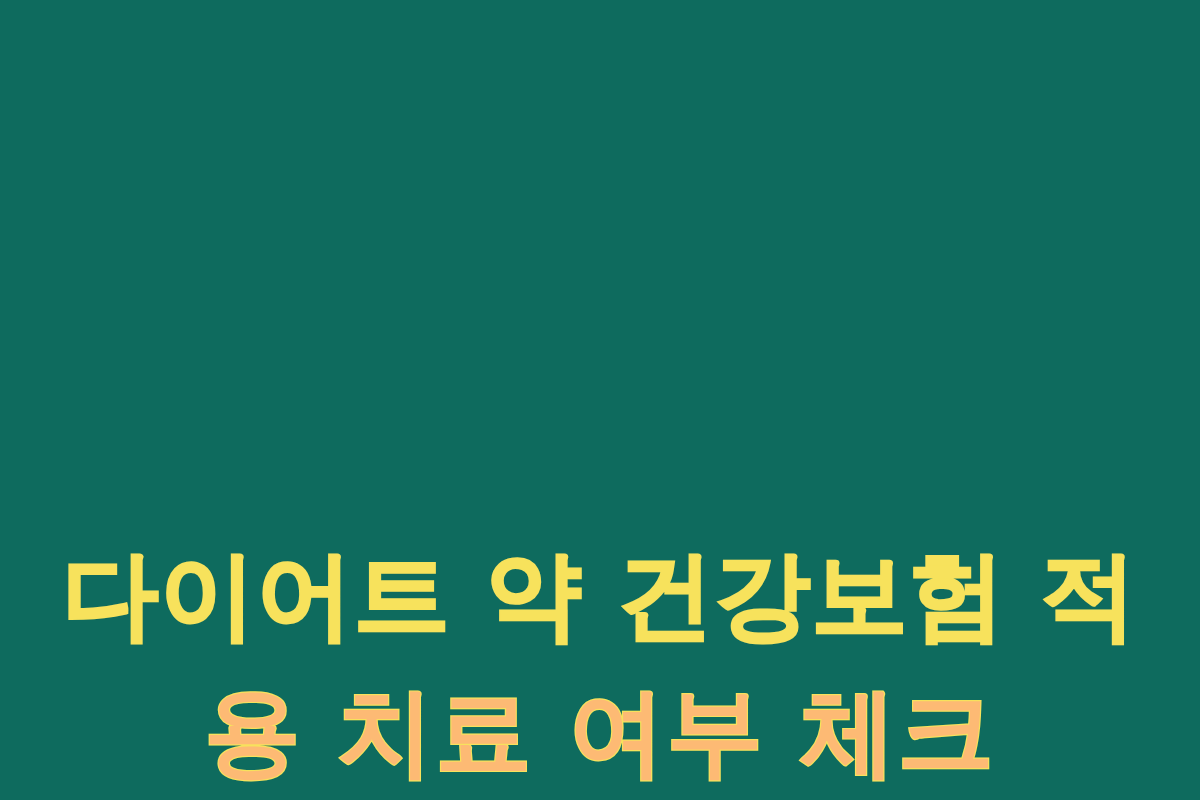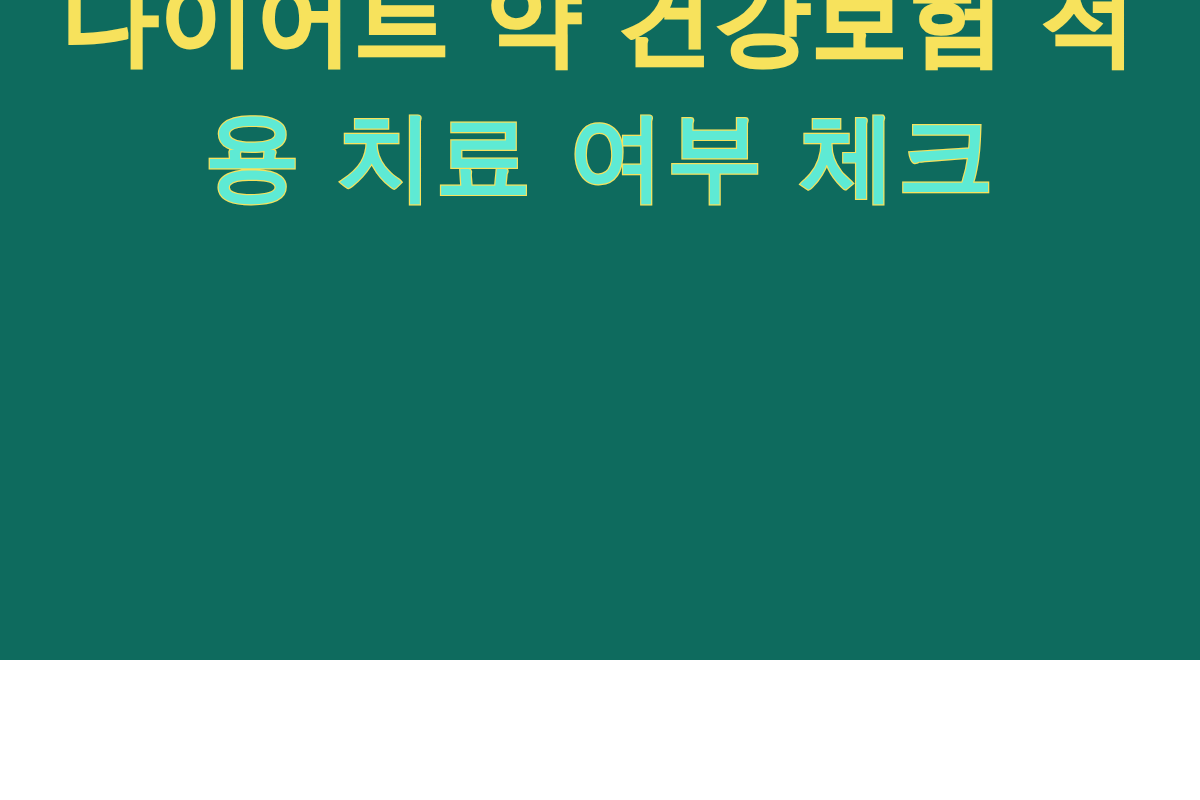--- a/index.html
+++ b/index.html
@@ -11,26 +11,26 @@
   body {
     width: 1200px;
     height: 800px;
     overflow: hidden;
     font-family: "DejaVu Sans", "Liberation Sans", sans-serif;
   }
 
   #banner {
     position: relative;
     width: 1200px;
-    height: 660px;
+    height: 800px;
     box-sizing: border-box;
     display: flex;
     flex-direction: column;
     align-items: center;
-    justify-content: flex-start;
+    justify-content: flex-end;
     background: #0E6B5E;
     overflow: hidden;
   }
 
   #headline {
     
     margin-top: -48px;
     width: 1060px;
     text-align: center;
     display: flex;
@@ -60,17 +60,17 @@
 </style>
 </head>
 <body>
 
 <div id="banner" style="background: rgb(14, 107, 94);">
 
   <div id="headline">
 
     <span class="headline-line line-1" style="color: rgb(247, 226, 92); -webkit-text-stroke: 2.4px rgb(247, 226, 92);">다이어트 약 건강보험 적</span>
 
-    <span class="headline-line line-2" style="color: #5eead4; -webkit-text-stroke: 2.4px rgb(247, 226, 92);">용 치료 여부 체크</span>
+    <span class="headline-line line-2" style="color: #fdba74; -webkit-text-stroke: 2.4px rgb(247, 226, 92);">용 치료 여부 체크</span>
 
   </div>
 
 </div>
 
 </body></html>

